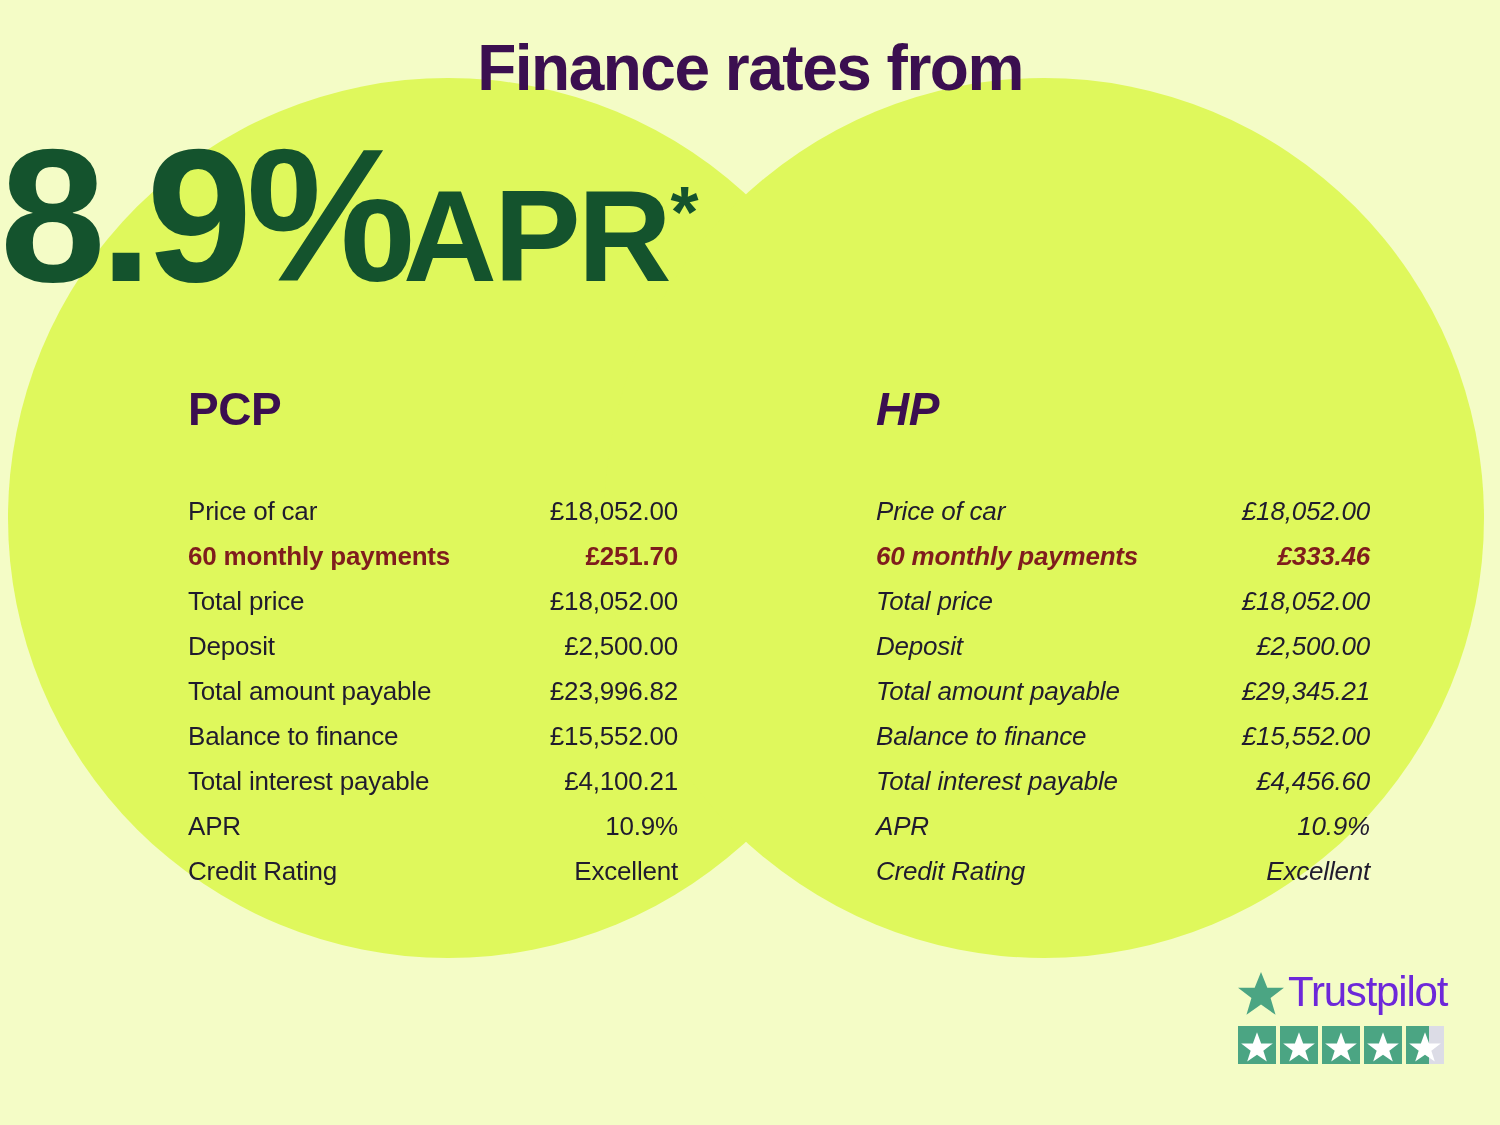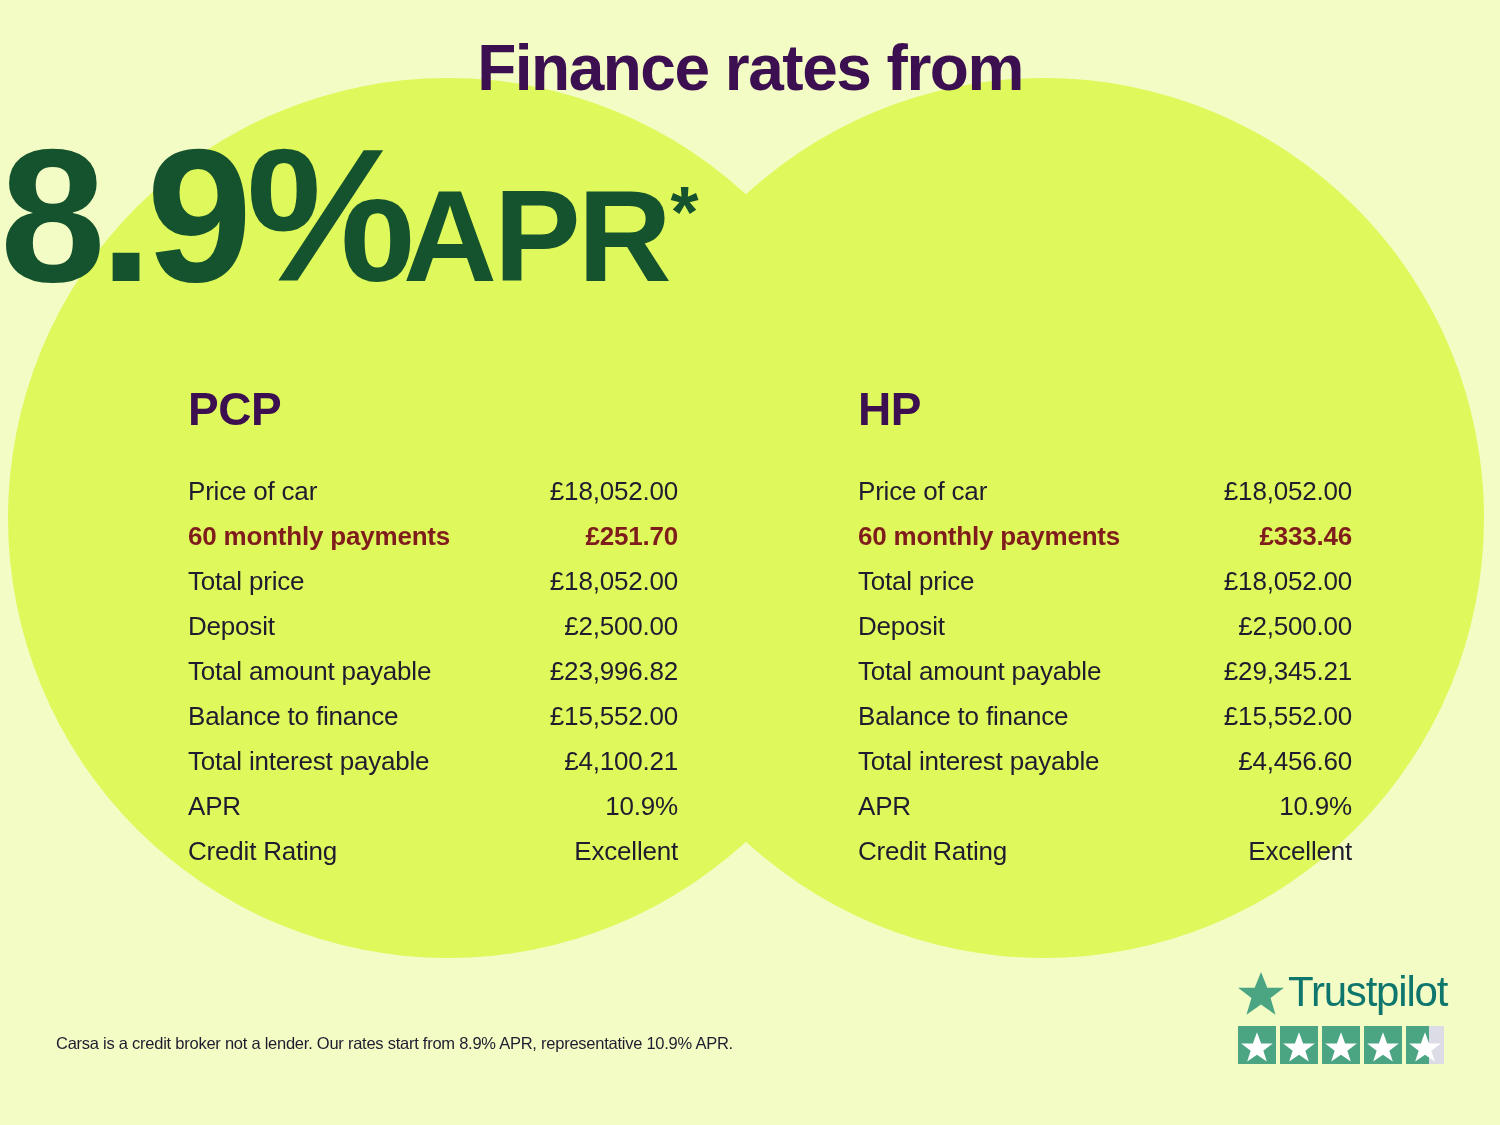--- a/index.html
+++ b/index.html
@@ -52,40 +52,40 @@
   }
   #rate-star {
     font-size:72px; font-weight:bold;
     vertical-align:super;
     position:relative; top:-38px; left:-4px;
   }
 
   
   .col { position:absolute; top:386px; }
   #col-pcp { left:188px; width:490px; }
-  #col-hp  { left:858px; width:494px; }
+  #col-hp  { left:876px; width:494px;font-style:italic; }
 
   .col-title {
     text-align:left;
     font-size:46px; font-weight:bold;
     color:#3B0F50;
     letter-spacing:-0.5px;
     margin-bottom:44px;
     line-height:1;
   }
 
   .rows { display:flex; flex-direction:column; }
   .row {
     display:flex; justify-content:space-between; align-items:baseline;
     height:45px;
     font-size:26px;
     color:#201B2E;
     letter-spacing:-0.2px;
   }
-  .row .lbl { text-align:left; white-space:nowrap; }
+  .row .lbl { text-align:left; white-space:nowrap;margin-top:20px; }
   .row .val { text-align:right; white-space:nowrap; }
   .row.hl { font-weight:bold; color:#7f1d1d; }
   .row.hl .lbl, .row.hl .val { font-weight:bold; }
 
   
   #disclaimer {
     position:absolute; left:56px; top:1031px; width:760px;
     font-size:16.5px; line-height:1.55;
     color:#201B2E;
     letter-spacing:-0.25px;
@@ -95,21 +95,21 @@
   
   #trustpilot {
     position:absolute; left:1238px; top:968px; width:218px;
   }
   #tp-wordmark {
     display:flex; align-items:center; gap:4px; height:52px;
   }
   #tp-star-glyph { width:46px; height:44px; flex:0 0 auto; }
   #tp-name {
     font-size:42px; font-weight:normal;
-    color:#0f766e;
+    color:#6d28d9;
     letter-spacing:-1.2px;
     line-height:1;
     position:relative; top:-2px;text-align:center;
   }
   #tp-stars { display:flex; gap:4px; margin-top:6px; }
   .tp-box { width:38px; height:38px; position:relative; overflow:hidden; }
   .tp-box .bgA, .tp-box .bgB { position:absolute; top:0; height:100%; }
   .tp-box svg { position:absolute; left:0; top:0; }
 </style>
 </head>
@@ -206,21 +206,20 @@
             <span class="val">10.9%</span>
           </div>
           <div class="row">
             <span class="lbl">Credit Rating</span>
             <span class="val">Excellent</span>
           </div>
         </div>
     </div>
 
     <div id="disclaimer">
-      <div>Carsa is a credit broker not a lender. Our rates start from 8.9% APR, representative 10.9% APR.</div>
     </div>
 
     <div id="trustpilot">
       <div id="tp-wordmark">
         <span id="tp-star-glyph">
           <svg viewBox="0 0 24 23" width="46" height="44" aria-hidden="true">
             <polygon points="12,0 15.3,8.2 24,8.2 17,13.6 19.6,22.4 12,17 4.4,22.4 7,13.6 0,8.2 8.7,8.2" fill="#4BA583"></polygon>
           </svg>
         </span>
         <span id="tp-name">Trustpilot</span>

